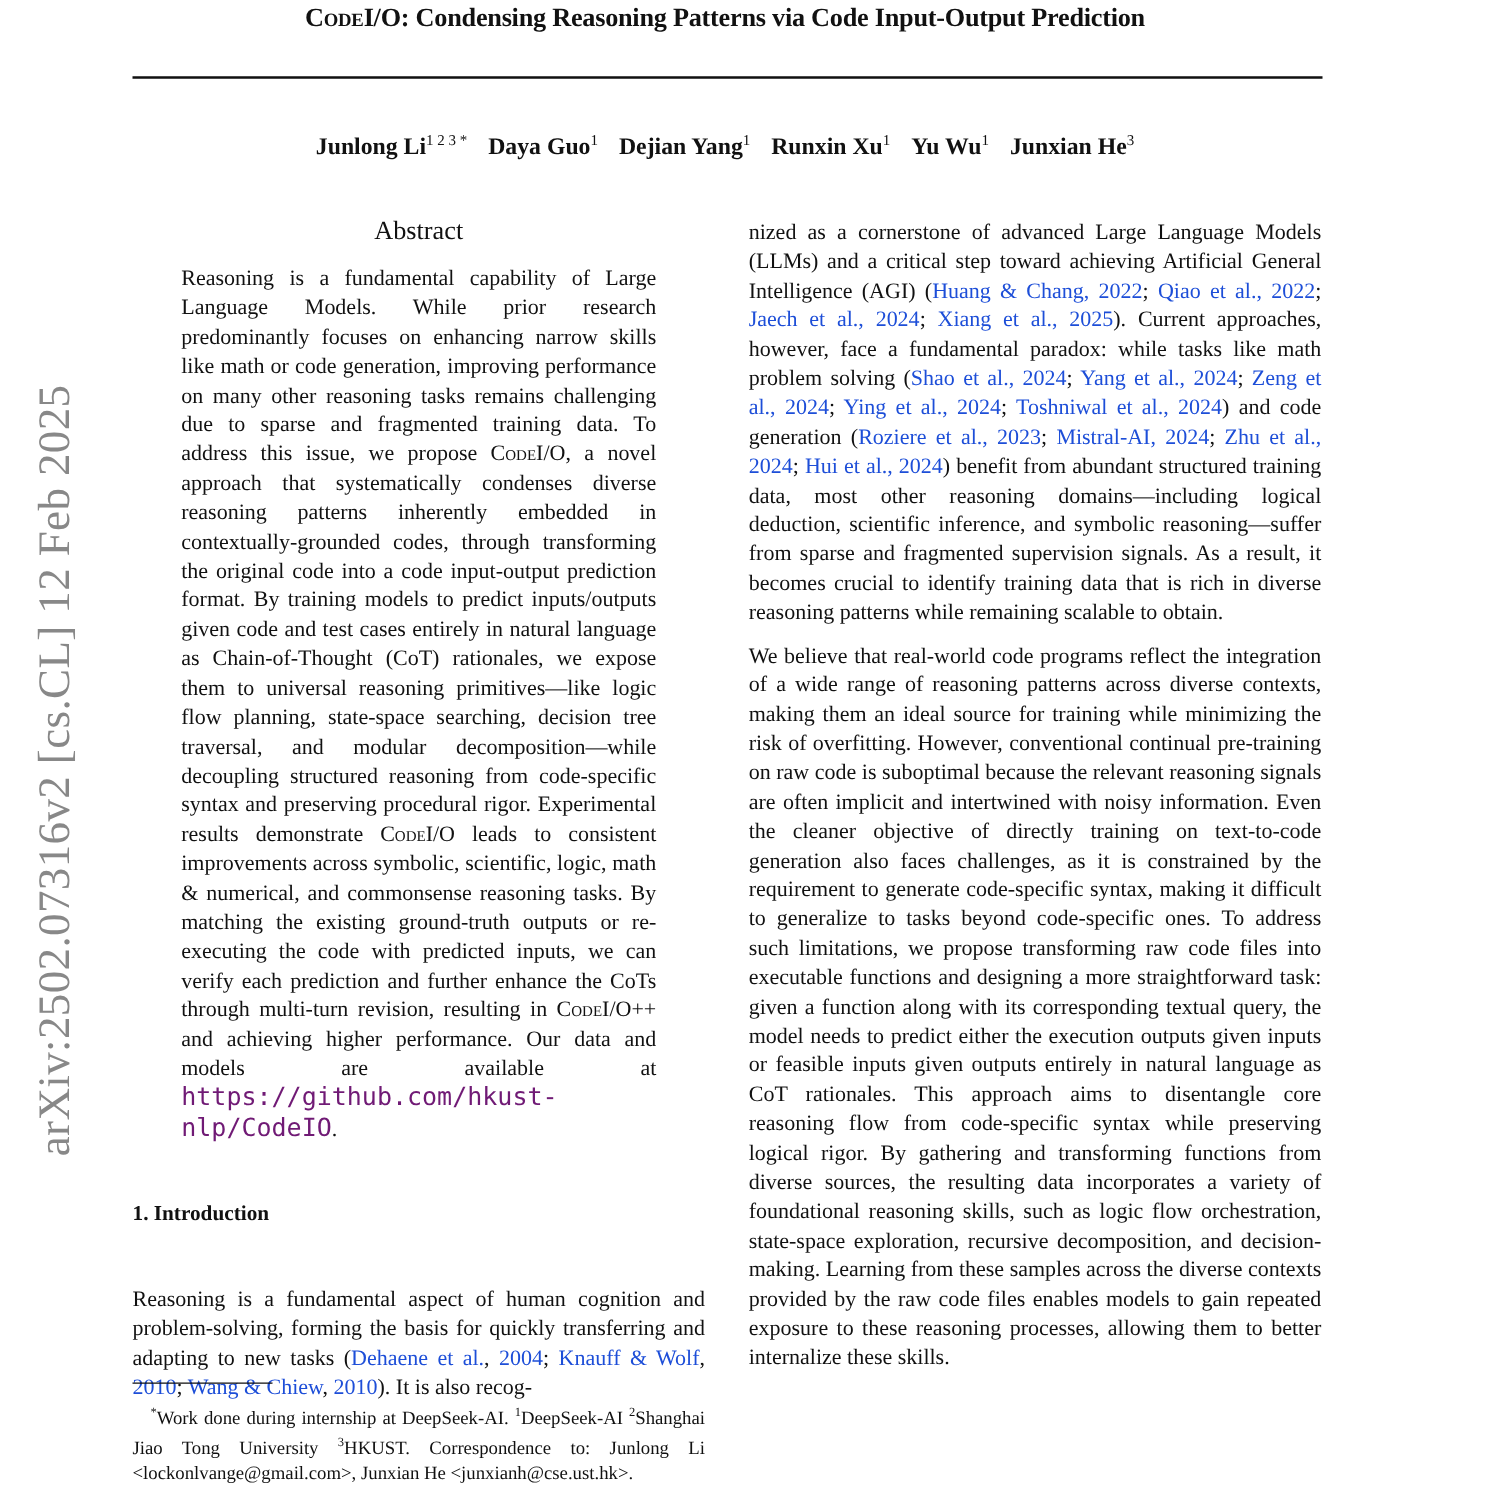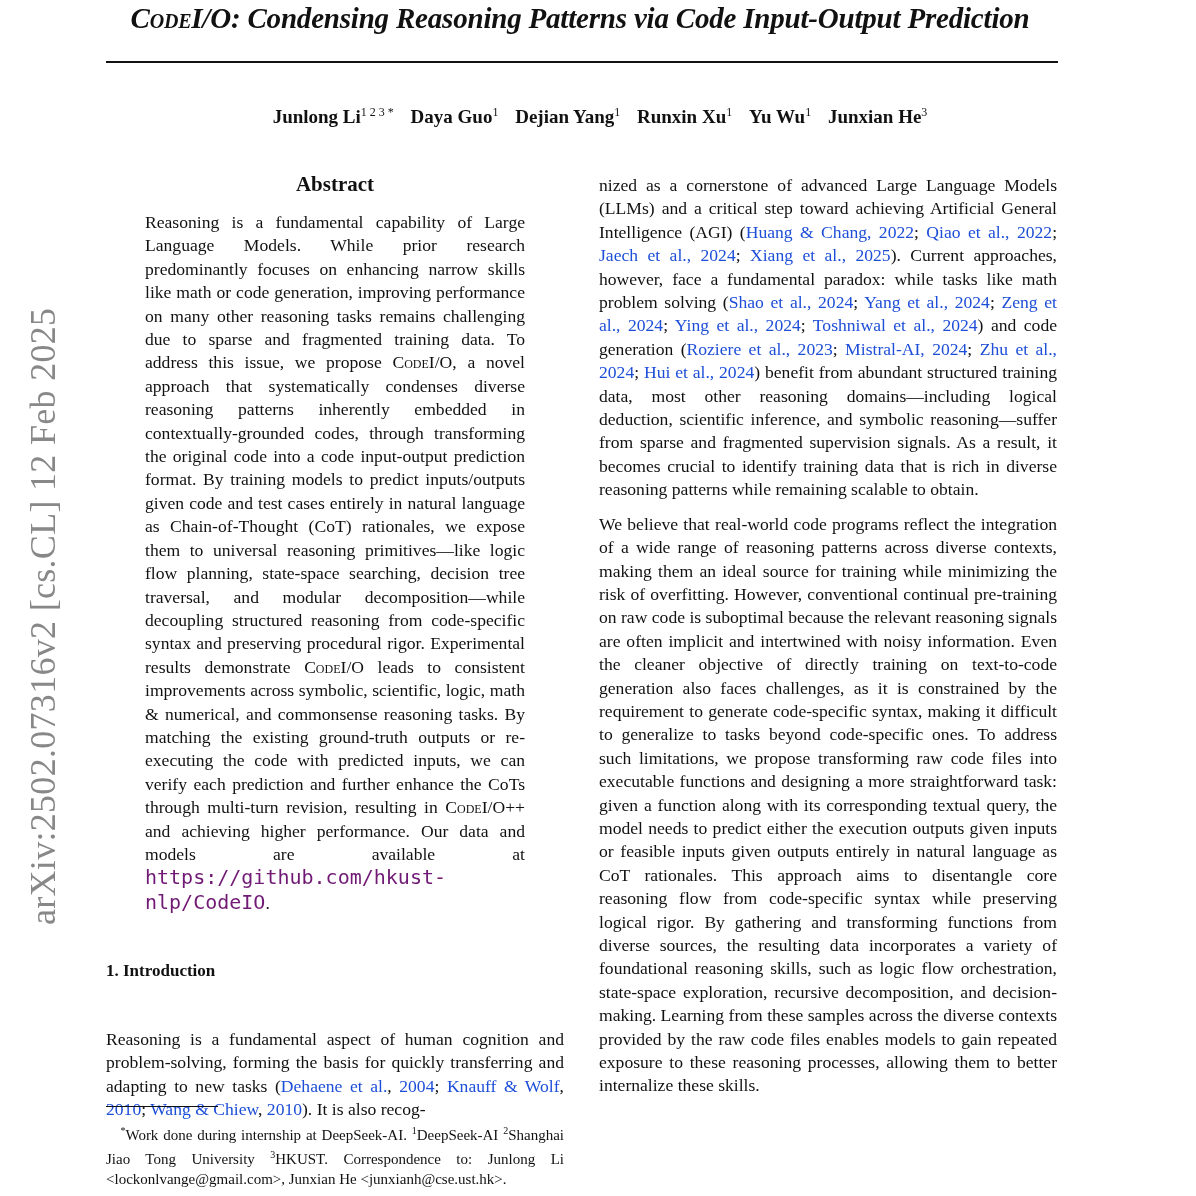--- a/index.html
+++ b/index.html
@@ -1,29 +1,29 @@
 <!DOCTYPE html>
 <html><head>
 <meta charset="utf-8">
 <style>
   html, body { margin:0; padding:0; background:#ffffff; }
   body { width:1196px; height:1196px; position:relative; overflow:hidden;
          font-family:"Liberation Serif","DejaVu Serif",serif; color:#111; }
   .title { position:absolute; top:2px; left:0; width:1160px; text-align:center;
-           font-weight:bold; font-size:29px; letter-spacing:-0.2px;font-style:italic; }
+           font-weight:bold; font-size:21px; letter-spacing:-0.2px; }
   .sc { font-variant: small-caps; }
   .rule { position:absolute; top:61px; left:106px; width:952px; height:2px; background:#111; }
   .authors { position:absolute; top:105px; left:0; width:1160px; text-align:center;
-             font-weight:bold; font-size:19px;padding-left:20px; }
+             font-weight:bold; font-size:19px; }
   .authors .au { margin:0 6px; }
   .authors sup { font-weight:normal; font-size:12px; }
   .stamp { position:absolute; left:22px; top:925px; transform-origin:0 0; transform:rotate(-90deg);
            font-size:36px; color:#888; white-space:nowrap; letter-spacing:0.3px; }
   .abstract-title { position:absolute; top:172px; left:145px; width:380px; text-align:center;
-                    font-weight:bold; font-size:21px; }
+                    font-weight:normal; font-size:21px; }
   .col { position:absolute; font-size:17.6px; line-height:23.4px; text-align:justify; }
   .abstract { top:211px; left:145px; width:380px; }
   .intro-h { position:absolute; top:961px; left:106px; font-weight:bold; font-size:17px; }
   .intro { top:1001px; left:106px; width:458px;margin-top:27px; }
   .rightcol { top:174px; left:599px; width:458px; }
   .rightcol p { margin:0 0 11px 0; }
   .cite { color:#1d4ed8; }
   .url { font-family:"DejaVu Sans Mono","Liberation Mono",monospace; font-size:20px; color:#701a75; }
   .fnrule { position:absolute; top:1106px; left:106px; width:112px; height:1px; background:#111; }
   .footnote { position:absolute; top:1110px; left:106px; width:458px; font-size:15px; line-height:20px; text-align:justify;margin-top:11px; }

